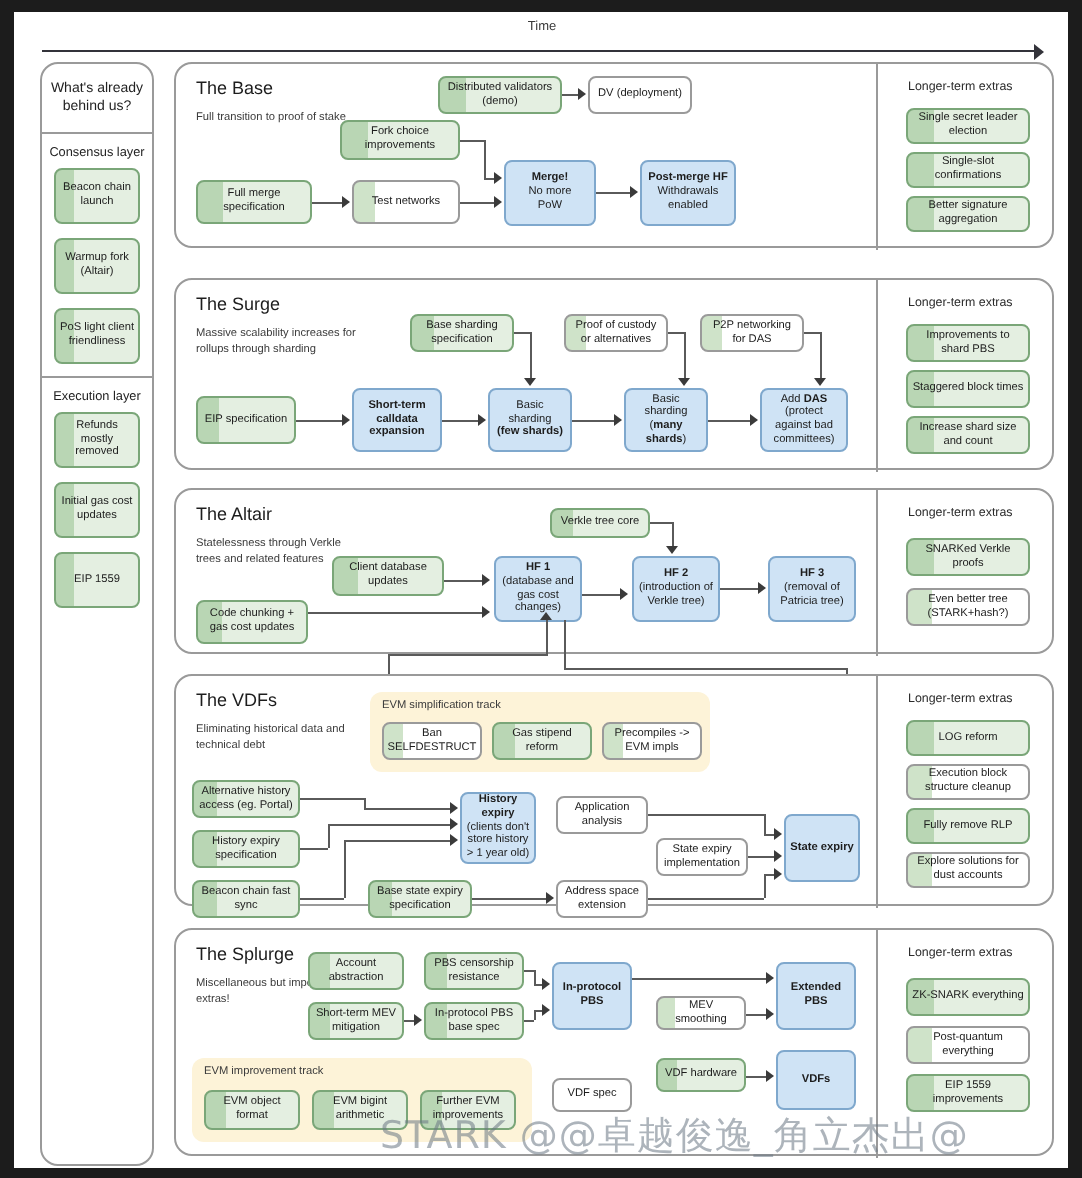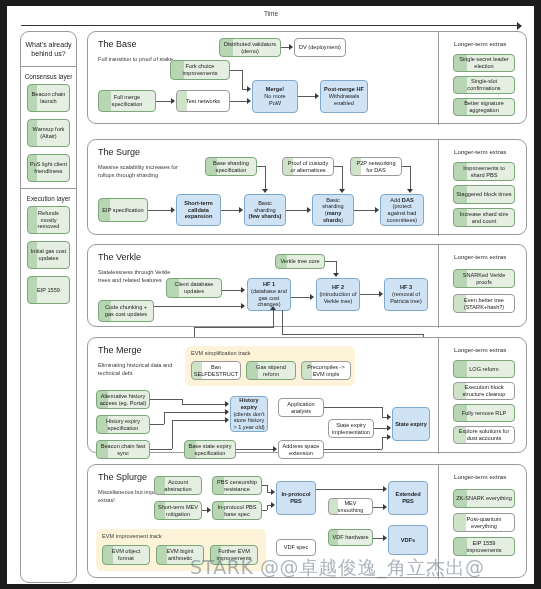--- a/index.html
+++ b/index.html
@@ -213,21 +213,21 @@
     <div class="ar-d" style="left:319px; top:49px;"></div>
 
     <div class="extras-div" style="left:350px; height:96px;"></div>
     <div class="extras-title" style="left:366px; top:8px;">Longer-term extras</div>
     <div class="node green" style="left:365px; top:22px; width:62px; height:19px;">Improvements to shard PBS</div>
     <div class="node green" style="left:365px; top:45px; width:62px; height:19px;">Staggered block times</div>
     <div class="node green" style="left:365px; top:68px; width:62px; height:19px;">Increase shard size and count</div>
   </div>
 
   <div class="phase" style="left:80px; top:238px; width:440px; height:83px;">
-    <div class="phase-title">The Verkle</div>
+    <div class="phase-title">The Altair</div>
     <div class="phase-sub" style="top:24px;">Statelessness through Verkle trees and related features</div>
 
     <div class="node green" style="left:78px; top:33px; width:56px; height:20px;">Client database updates</div>
     <div class="node green" style="left:10px; top:55px; width:56px; height:22px;">Code chunking + gas cost updates</div>
     <div class="node green" style="left:187px; top:9px; width:50px; height:15px;">Verkle tree core</div>
     <div class="node blue" style="left:159px; top:33px; width:44px; height:33px;">
       <span><b>HF 1</b><br>(database and gas cost changes)</span>
     </div>
     <div class="node blue" style="left:228px; top:33px; width:44px; height:33px;">
       <span><b>HF 2</b><br>(introduction of Verkle tree)</span>
@@ -257,21 +257,21 @@
   <div class="ln vl" style="left:266px; top:304px; height:17px;"></div>
   <div class="ln hl" style="left:187px; top:321px; width:80px;"></div>
   <div class="ln vl" style="left:187px; top:321px; height:22px;"></div>
   <div class="ln vl" style="left:275px; top:304px; height:24px;"></div>
   <div class="ln hl" style="left:275px; top:328px; width:141px;"></div>
   <div class="ln vl" style="left:416px; top:328px; height:83px;"></div>
   <div class="ar-d" style="left:413px; top:411px;"></div>
   <div class="ar-u" style="left:263px; top:300px;"></div>
 
   <div class="phase" style="left:80px; top:331px; width:440px; height:116px;">
-    <div class="phase-title">The Merge</div>
+    <div class="phase-title">The VDFs</div>
     <div class="phase-sub" style="top:24px;">Eliminating historical data and technical debt</div>
 
     <div class="track" style="left:97px; top:8px; width:170px; height:40px;">
       <div class="track-label">EVM simplification track</div>
       <div class="node white-accent" style="left:6px; top:15px; width:50px; height:19px;">Ban SELFDESTRUCT</div>
       <div class="node green" style="left:61px; top:15px; width:50px; height:19px;">Gas stipend reform</div>
       <div class="node white-accent" style="left:116px; top:15px; width:50px; height:19px;">Precompiles -&gt; EVM impls</div>
     </div>
 
     <div class="node green" style="left:8px; top:52px; width:54px; height:19px;">Alternative history access (eg. Portal)</div>

